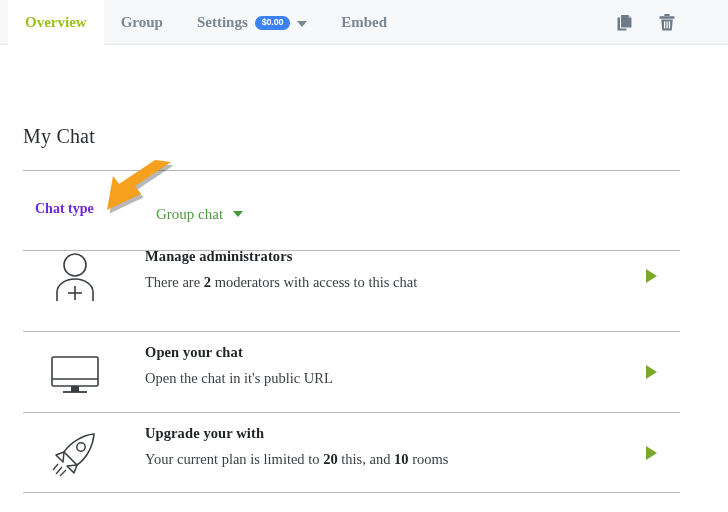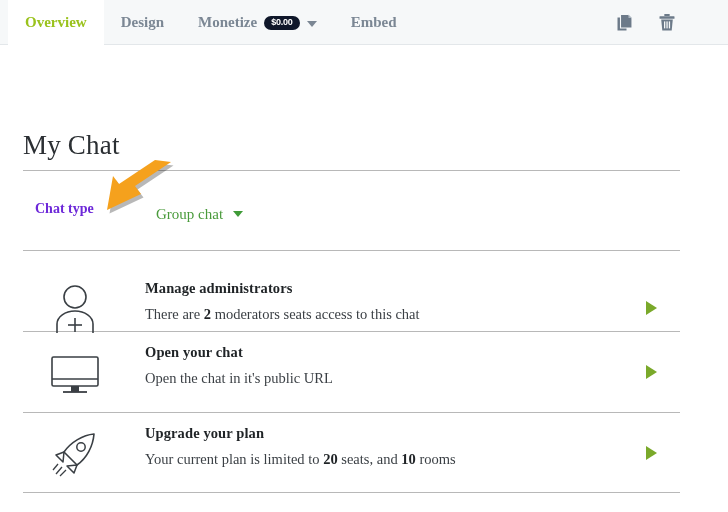--- a/index.html
+++ b/index.html
@@ -53,21 +53,21 @@
     width: 0; height: 0;
     border-left: 5px solid transparent;
     border-right: 5px solid transparent;
     border-top: 6px solid #7b8794;
     margin-left: 7px;
     position: relative;
     top: 1px;
   }
   .badge {
     display: inline-block;
-    background: #0f172a;
+    background: #3b82f6;
     color: #ffffff;
     font-family: "Liberation Sans", sans-serif;
     font-size: 9px;
     font-weight: bold;
     border-radius: 9px;
     padding: 2px 7px 3px 7px;
     margin-left: 7px;
     line-height: 1;
     letter-spacing: -0.2px;
   }
@@ -86,21 +86,21 @@
     height: 22px;
     cursor: pointer;
     display: block;
   }
 
   
   .page-title {
     position: absolute;
     left: 23px;
     top: 112px;
-    font-size: 27px;
+    font-size: 20px;
     color: #2b2f33;
     font-weight: normal;
     letter-spacing: 0.2px;
   }
 
   .rule {
     position: absolute;
     left: 23px;
     width: 657px;
     height: 1px;
@@ -148,21 +148,21 @@
     top: -2px;
   }
 
   
   .feature-row {
     position: absolute;
     left: 23px;
     width: 657px;
     height: 80px;
   }
-  .feature-row.f1 { top: 268px; }
+  .feature-row.f1 { top: 236px; }
   .feature-row.f2 { top: 332px; }
   .feature-row.f3 { top: 413px; }
 
   .feature-icon {
     position: absolute;
     left: 24px;
     top: 13px;
     width: 56px;
     height: 56px;
   }
@@ -211,25 +211,25 @@
 
 <div class="tabbar">
   <div class="tabs">
 
     <div class="tab active">
       <span>Overview</span>
     </div>
 
 
     <div class="tab">
-      <span>Design</span>
+      <span>Group</span>
     </div>
 
     <div class="tab">
-      <span>Monetize</span>
+      <span>Settings</span>
       <span class="badge">$0.00</span>
       <span class="caret-down"></span>
     </div>
 
     <div class="tab">
       <span>Embed</span>
     </div>
 
   </div>
 
@@ -275,21 +275,21 @@
 
 <div class="feature-row f1">
   <svg class="feature-icon" viewBox="0 0 56 56">
     <circle cx="28" cy="16" r="11" fill="none" stroke="#3a3f44" stroke-width="1.6"></circle>
     <path d="M10 52 v-9 a18 13 0 0 1 36 0 v9" fill="none" stroke="#3a3f44" stroke-width="1.6"></path>
     <line x1="28" y1="37" x2="28" y2="51" stroke="#3a3f44" stroke-width="1.6"></line>
     <line x1="21" y1="44" x2="35" y2="44" stroke="#3a3f44" stroke-width="1.6"></line>
   </svg>
   <div class="feature-text">
     <p class="feature-title">Manage administrators</p>
-    <p class="feature-desc"><span>There are </span><b>2</b><span> moderators seats access to this chat</span></p>
+    <p class="feature-desc"><span>There are </span><b>2</b><span> moderators with access to this chat</span></p>
   </div>
   <div class="row-arrow"></div>
 </div>
 
 <div class="feature-row f2">
   <svg class="feature-icon" viewBox="0 0 56 56">
     <rect x="5" y="12" width="46" height="29" rx="1.5" fill="none" stroke="#3a3f44" stroke-width="1.6"></rect>
     <line x1="5" y1="34" x2="51" y2="34" stroke="#3a3f44" stroke-width="1.4"></line>
     <rect x="24" y="41" width="8" height="6" fill="#3a3f44"></rect>
     <line x1="16" y1="47" x2="40" y2="47" stroke="#3a3f44" stroke-width="1.8"></line>
@@ -305,17 +305,17 @@
   <svg class="feature-icon" viewBox="0 0 56 56">
     <path d="M47 8 C36 9 24 16 17 26 L30 39 C40 32 46 20 47 8 Z" fill="none" stroke="#3a3f44" stroke-width="1.6" stroke-linejoin="round"></path>
     <circle cx="34" cy="21" r="4.2" fill="none" stroke="#3a3f44" stroke-width="1.5"></circle>
     <path d="M17 26 L9 29 L16 36 Z" fill="none" stroke="#3a3f44" stroke-width="1.5" stroke-linejoin="round"></path>
     <path d="M30 39 L27 47 L20 40 Z" fill="none" stroke="#3a3f44" stroke-width="1.5" stroke-linejoin="round"></path>
     <line x1="15" y1="41" x2="9" y2="48" stroke="#3a3f44" stroke-width="1.3"></line>
     <line x1="19" y1="44" x2="13" y2="50" stroke="#3a3f44" stroke-width="1.3"></line>
     <line x1="11" y1="38" x2="6" y2="44" stroke="#3a3f44" stroke-width="1.3"></line>
   </svg>
   <div class="feature-text">
-    <p class="feature-title">Upgrade your plan</p>
-    <p class="feature-desc"><span>Your current plan is limited to </span><b>20</b><span> seats, and </span><b>10</b><span> rooms</span></p>
+    <p class="feature-title">Upgrade your with</p>
+    <p class="feature-desc"><span>Your current plan is limited to </span><b>20</b><span> this, and </span><b>10</b><span> rooms</span></p>
   </div>
   <div class="row-arrow"></div>
 </div>
 
 </body></html>

